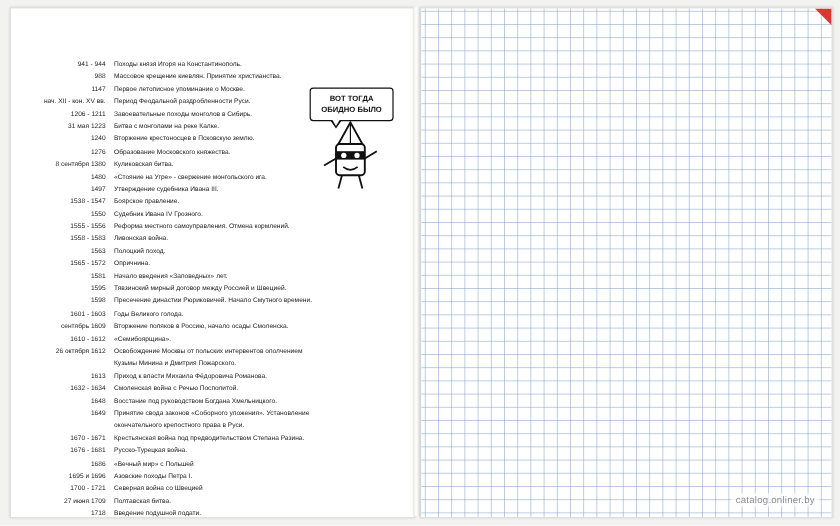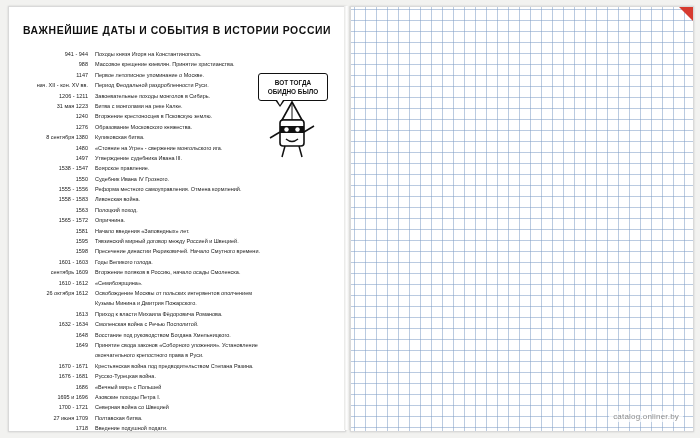--- a/index.html
+++ b/index.html
@@ -177,21 +177,20 @@
     border-top: 14px solid #d63a2f;
     border-left: 14px solid transparent;
   }
 </style>
 </head>
 <body>
 
 <div class="page">
 
   <div class="left-page">
-    <div class="doc-title">ВАЖНЕЙШИЕ ДАТЫ И СОБЫТИЯ В ИСТОРИИ РОССИИ</div>
     <div class="entries" id="entries">
         <div class="entry">
           <div class="date">941 - 944</div>
           <div class="event">Походы князя Игоря на Константинополь.</div>
         </div>
         <div class="entry">
           <div class="date">988</div>
           <div class="event">Массовое крещение киевлян. Принятие христианства.</div>
         </div>
         <div class="entry">

